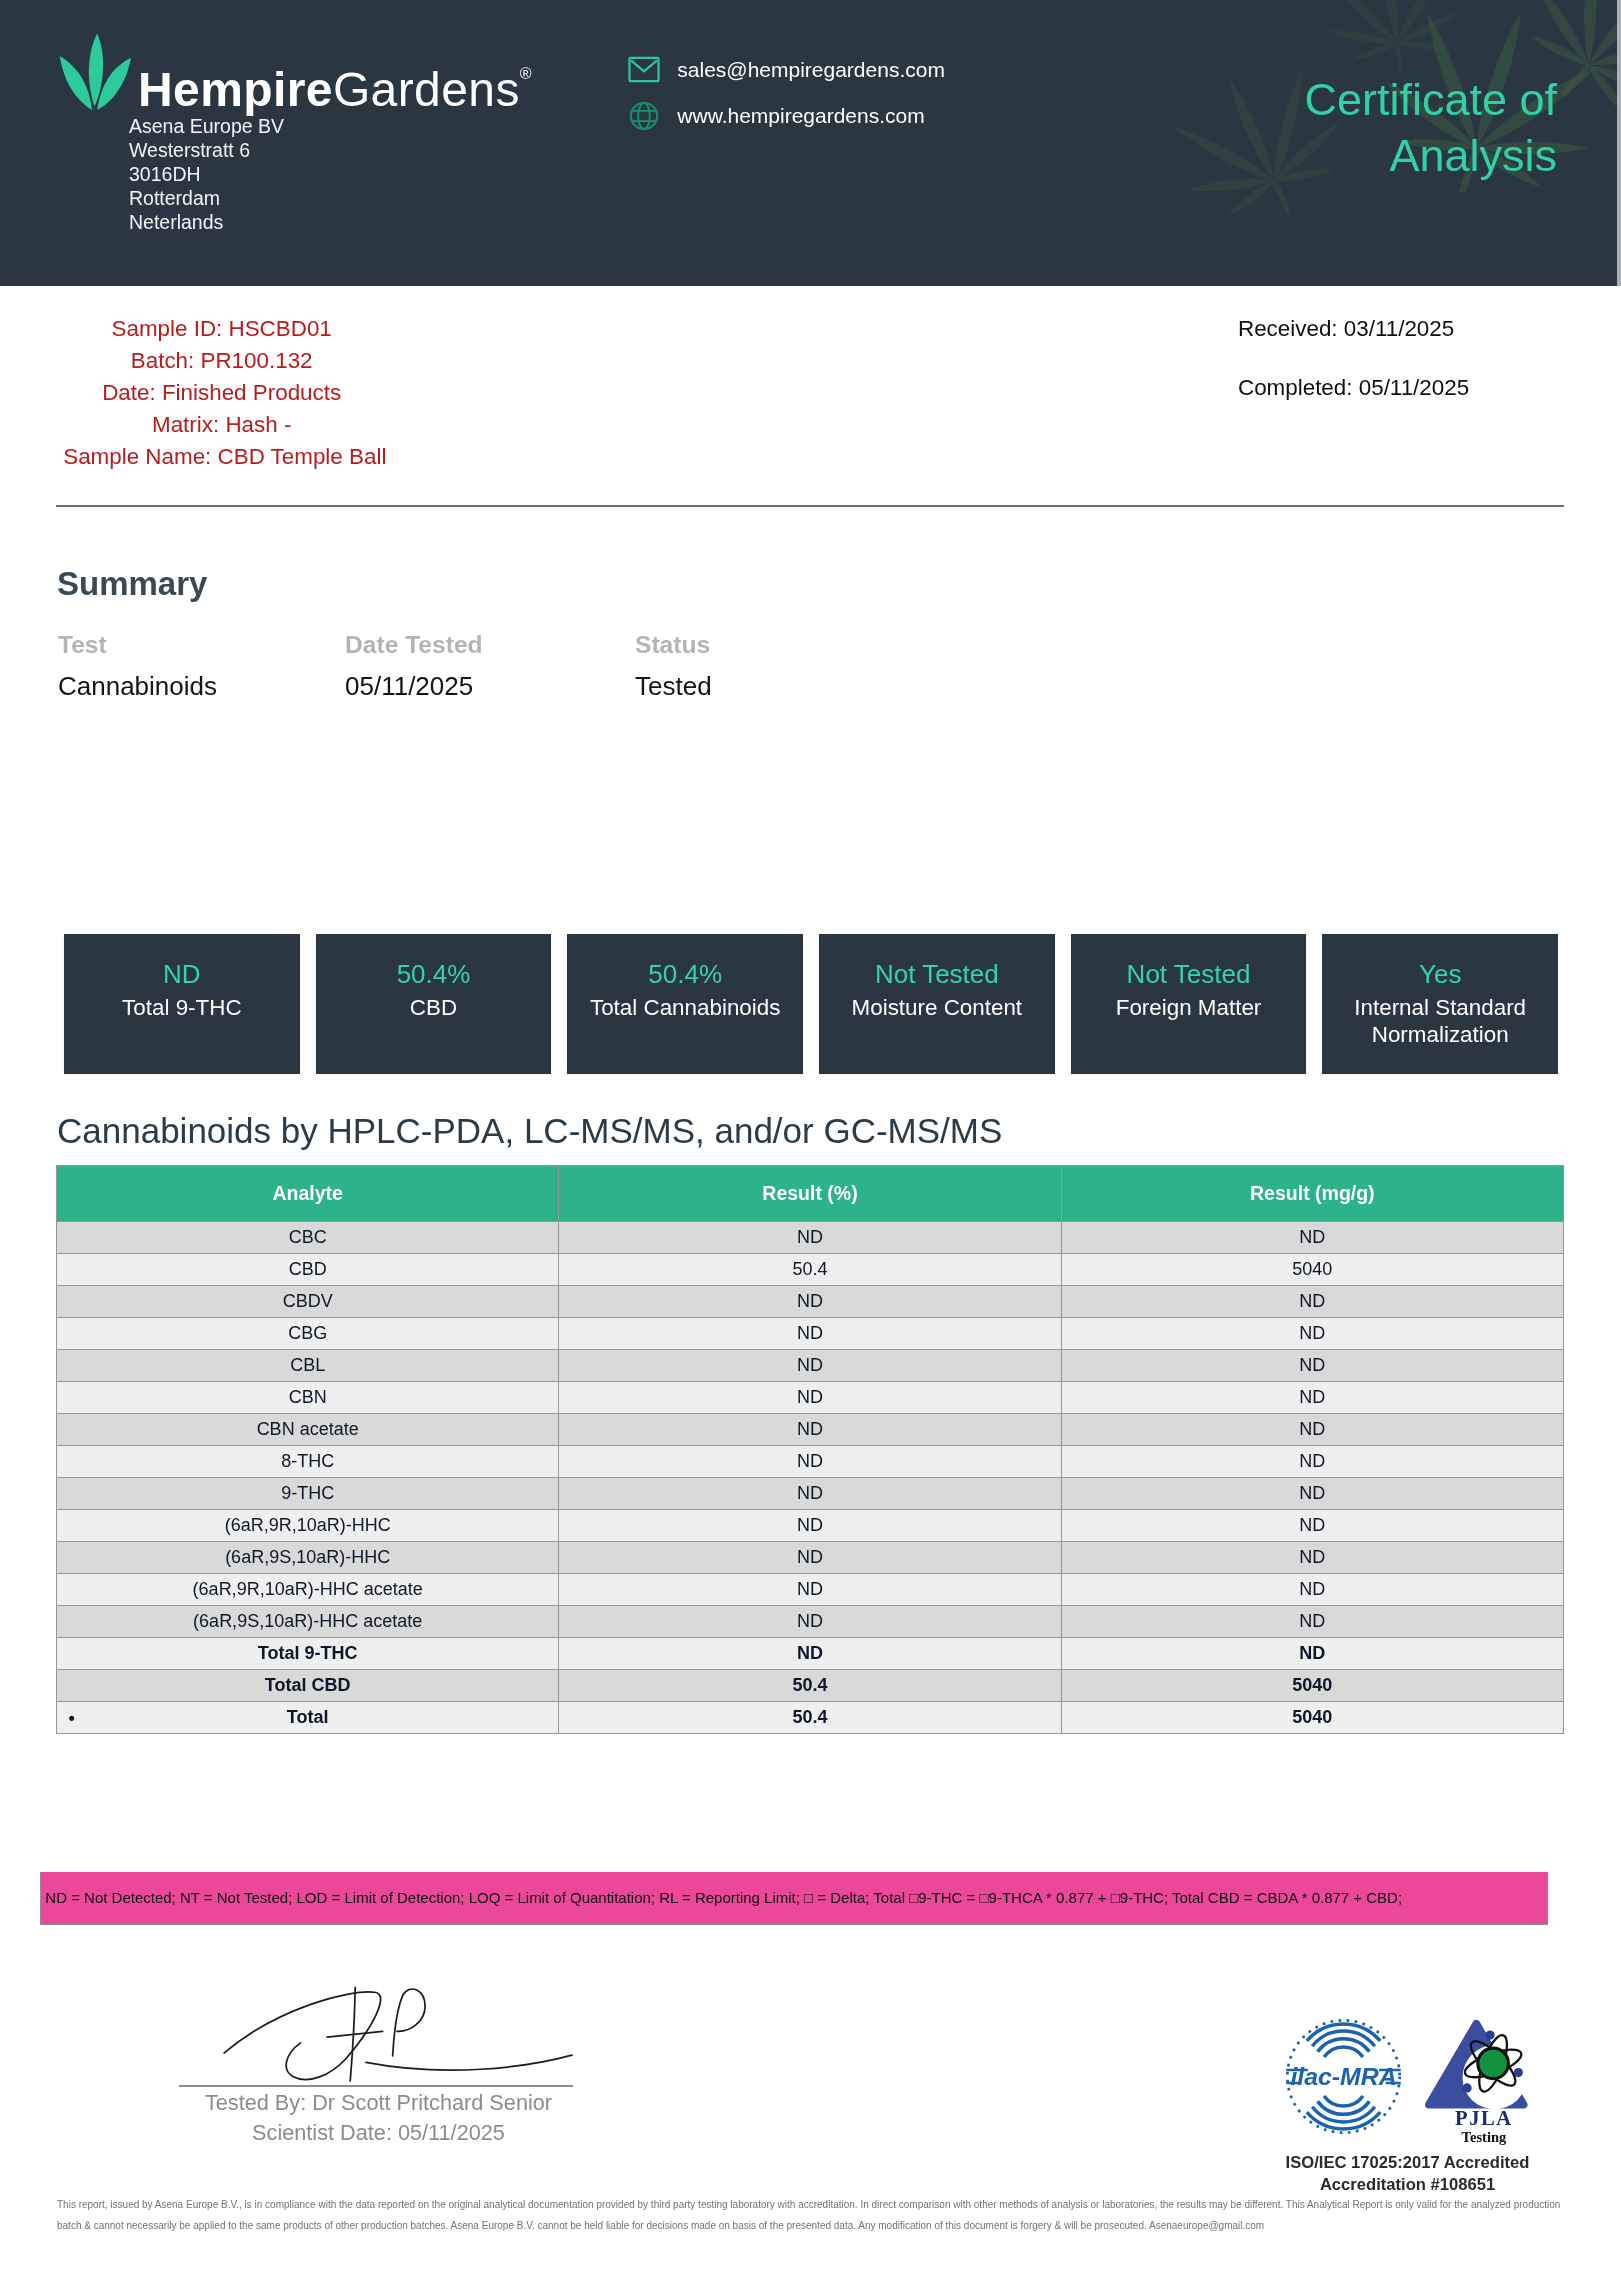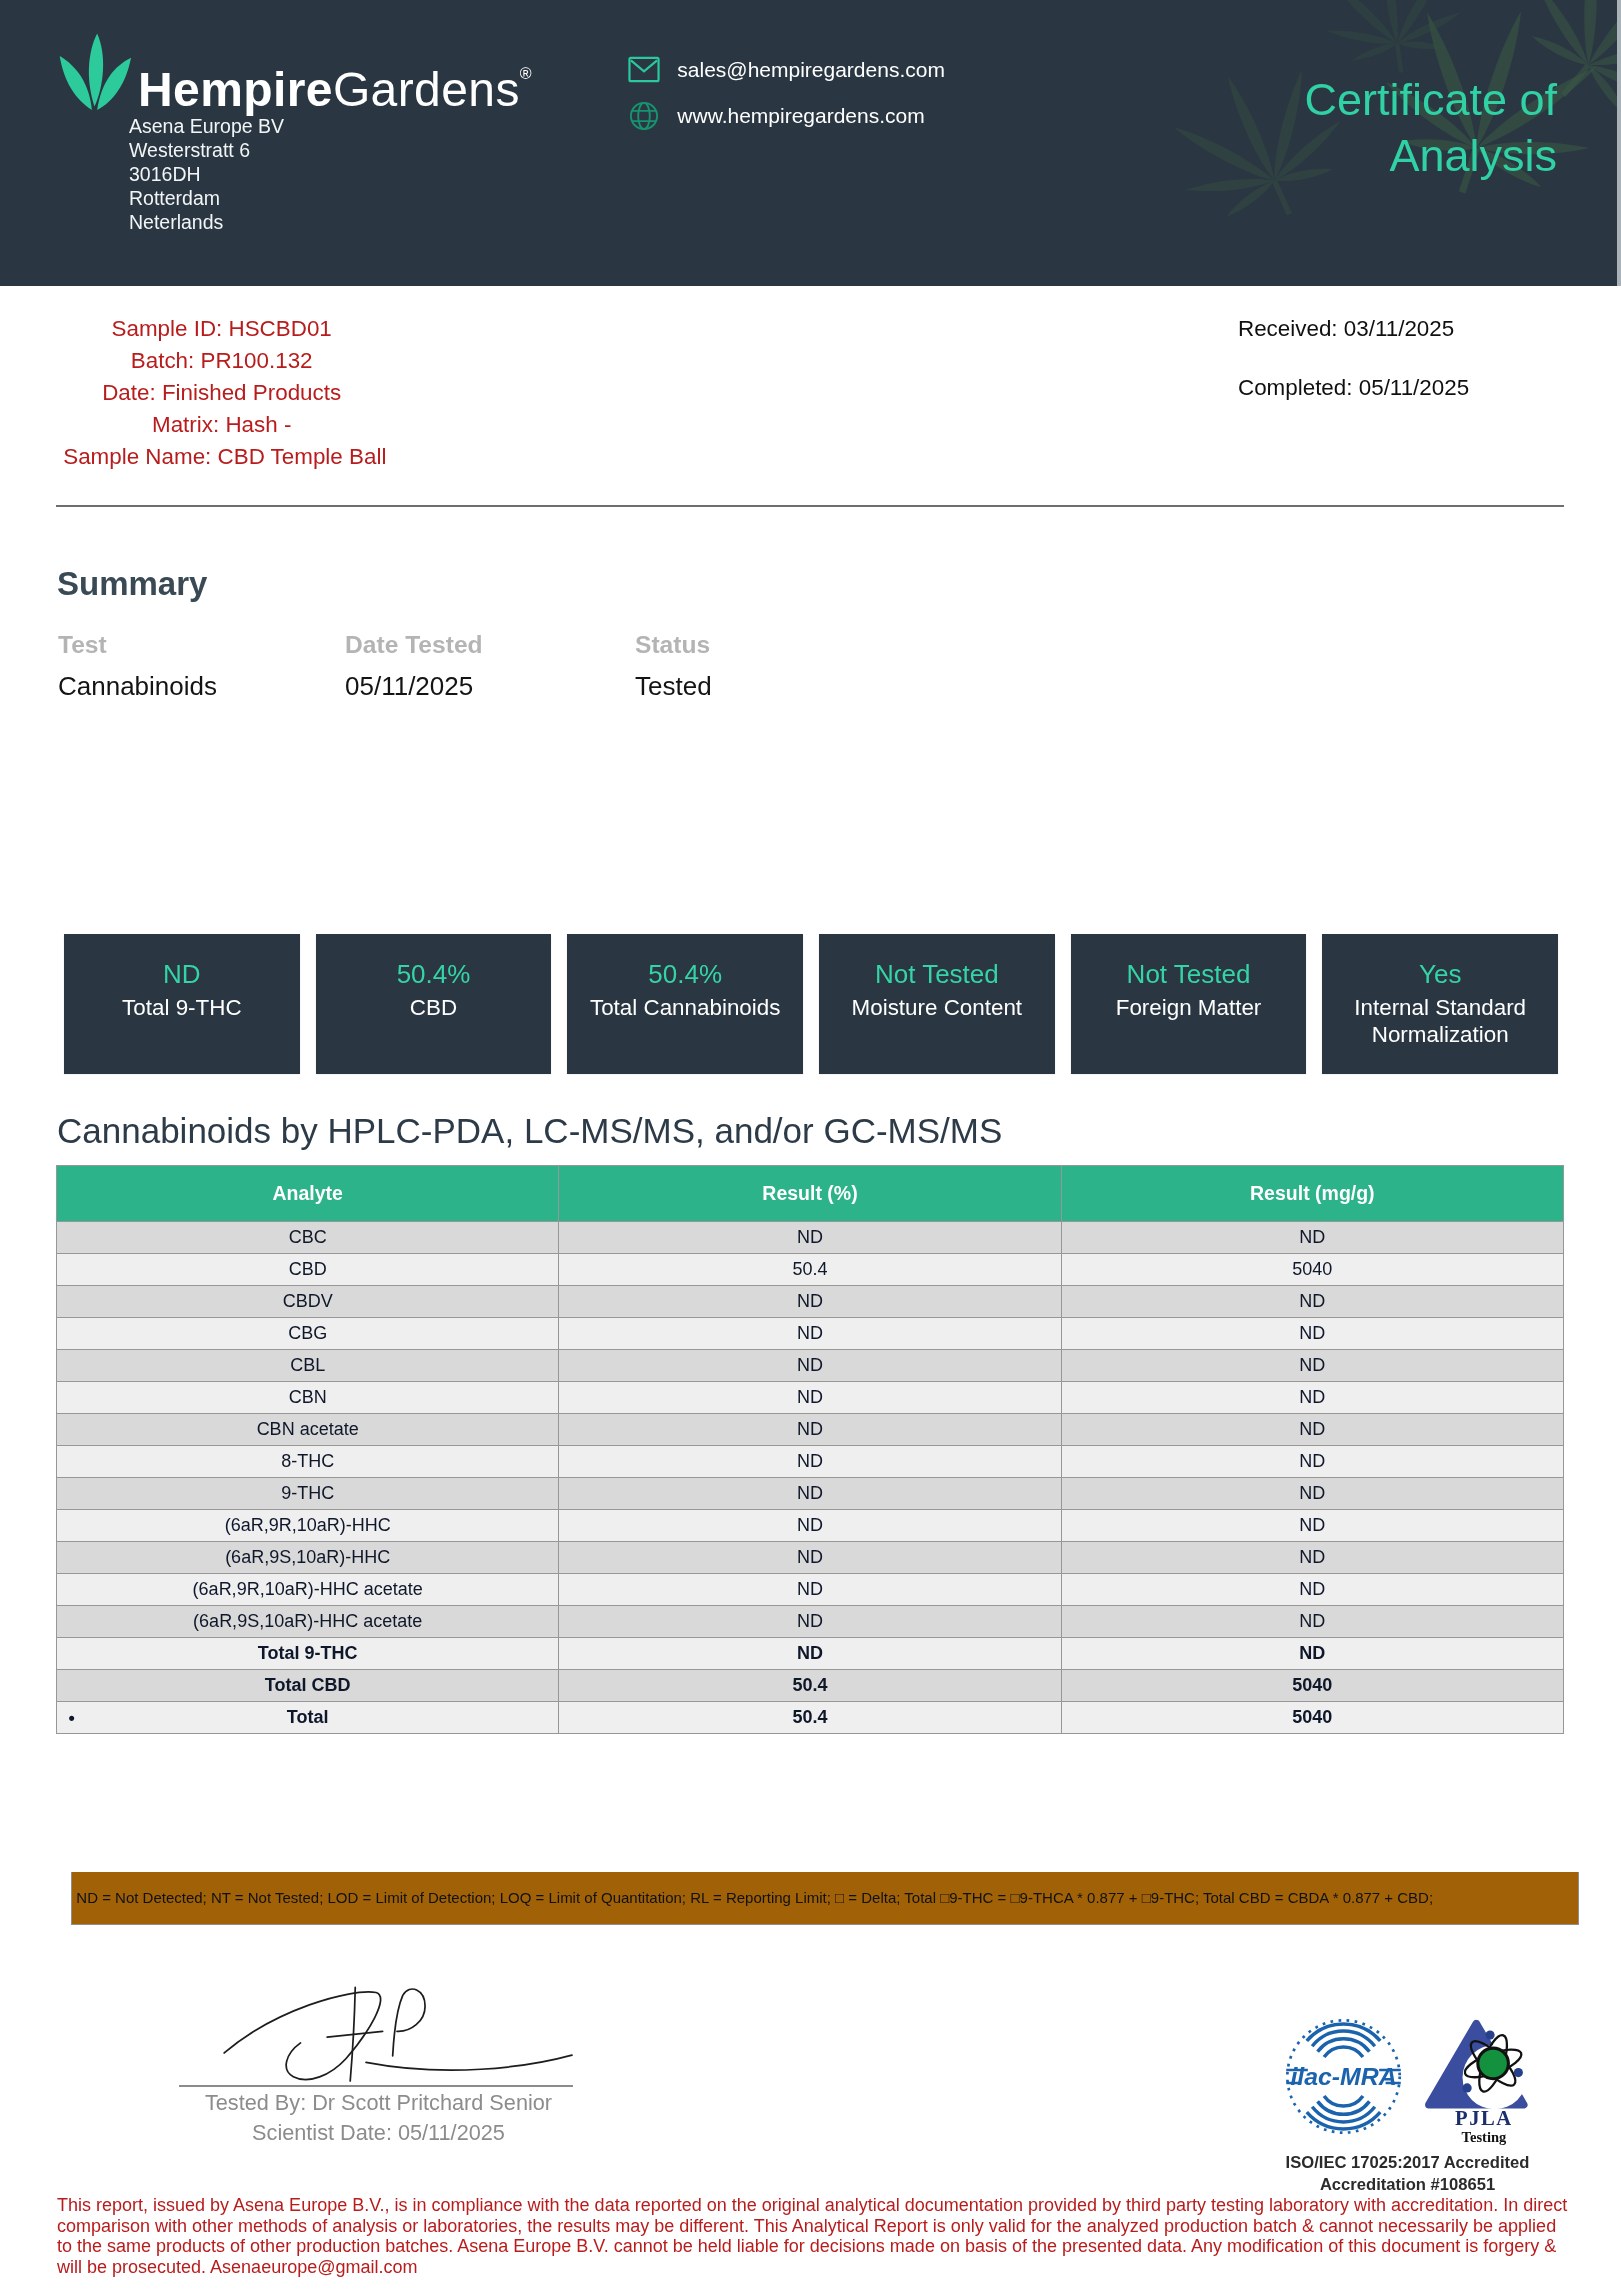--- a/index.html
+++ b/index.html
@@ -46,32 +46,32 @@
   
   .cann-title { position:absolute; left:57px; top:1111px; color:#2c3b47; font-size:35px; font-weight:500; }
   .cann-table { position:absolute; left:56px; top:1165px; width:1508px; border-collapse:collapse; }
   .cann-table th { background:#2db389; color:#ffffff; font-size:19.5px; font-weight:700; height:56px; border:1.4px solid #979797; }
   .cann-table td { font-size:18px; color:#0f172a; text-align:center; height:32px; border:1.4px solid #979797; position:relative; }
   .cann-table th { width:33.3%; }
   .cann-table tbody tr:nth-child(odd)  td { background:#d9d9d9; }
   .cann-table tbody tr:nth-child(even) td { background:#efeff0; }
   .cann-table tbody tr.bold-row td { font-weight:700; }
   .bullet { position:absolute; left:11.6px; top:50%; transform:translateY(-50%); font-size:18px; }
-  .footnote { position:absolute; left:71px; top:1872px; width:1508px; height:53px; background:#a16207;
+  .footnote { position:absolute; left:40px; top:1872px; width:1508px; height:53px; background:#ec4899;
               border:1.4px solid #8f8f8f; border-top:none; color:#111111; font-size:15px; padding:16.6px 4.3px; }
 
   
   .sig-svg { position:absolute; left:213px; top:1968px; }
   .sig-line { position:absolute; left:179px; top:2085px; width:394px; height:2.2px; background:#8b8b8b; }
   .tested-by { position:absolute; left:162px; top:2088px; width:433px; text-align:center;
                color:#8c8c8c; font-size:21.7px; line-height:30px; }
   .logos { position:absolute; left:1256px; top:2016px; width:303px; text-align:center; }
   .logo-row { display:flex; justify-content:center; align-items:flex-start; gap:13px; }
   .accr { color:#2b2b2b; font-size:16.6px; font-weight:700; line-height:22.4px; margin-top:5.8px; }
-  .disclaimer { position:absolute; left:57px; top:2195px; width:1516px; color:#b91c1c; font-size:18px; line-height:20.6px; }
+  .disclaimer { position:absolute; left:57px; top:2195px; width:1516px; color:#737373; font-size:10px; line-height:20.6px; }
 </style>
 </head>
 <body>
 
 <div class="page">
 
   <header class="hdr">
     <svg class="leaves-bg" width="650" height="286" viewBox="0 0 900 396">
       <defs>
         <g id="cleaf">

